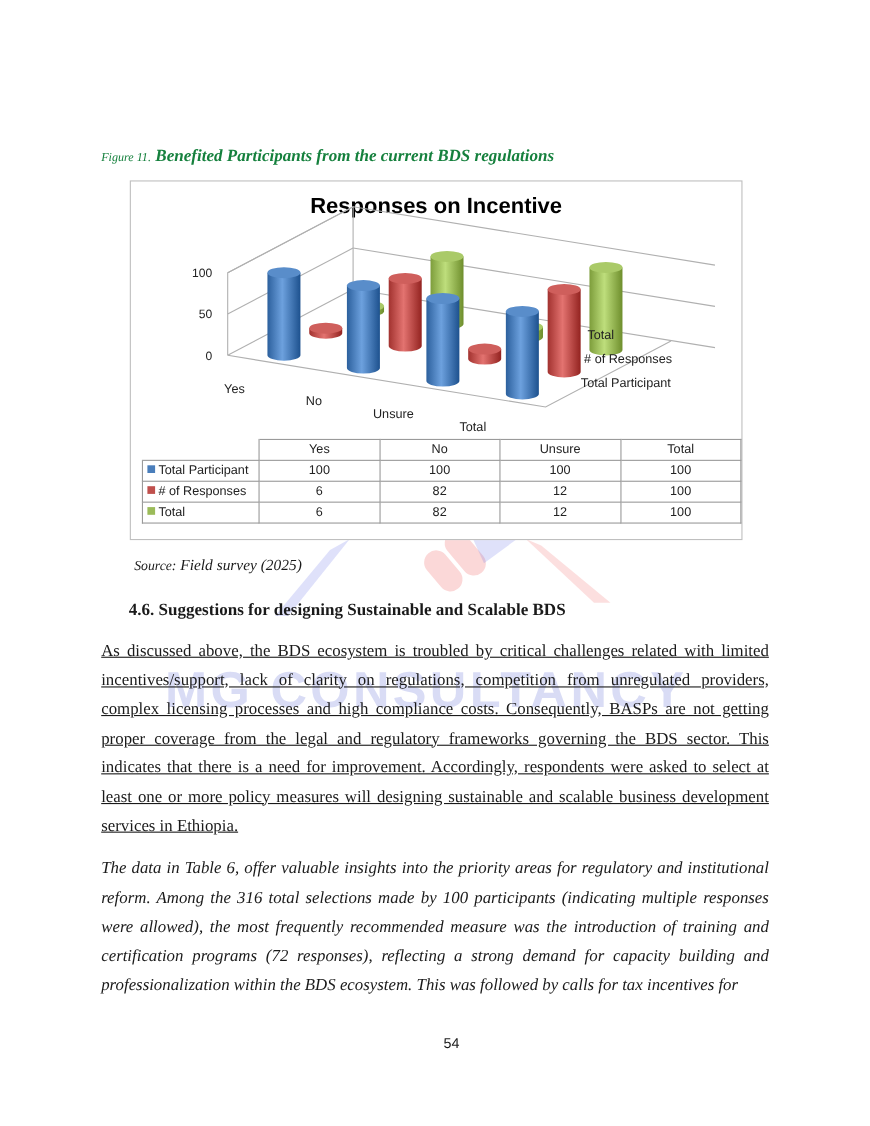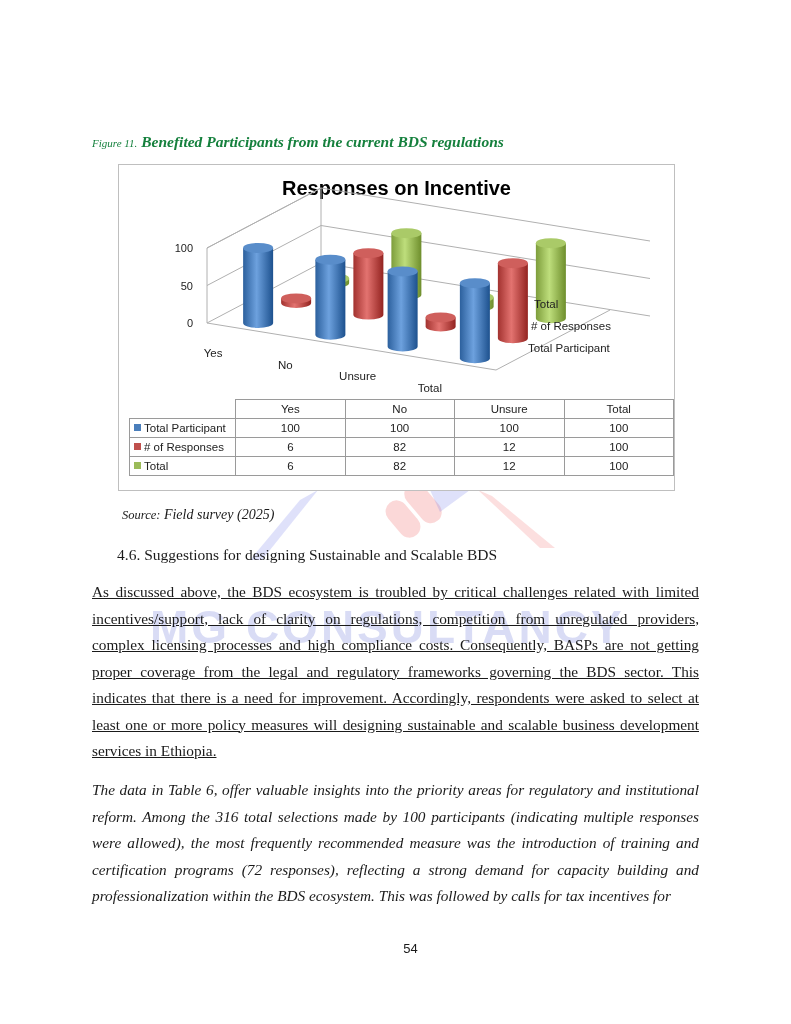--- a/index.html
+++ b/index.html
@@ -11,21 +11,21 @@
   .chart-title{position:absolute;left:0;right:0;top:12px;text-align:center;font-family:"Liberation Sans",sans-serif;font-weight:bold;font-size:20px;color:#000;}
   svg text{font-family:"Liberation Sans",sans-serif;}
   table.dt{position:absolute;left:10px;top:234px;border-collapse:collapse;font-family:"Liberation Sans",sans-serif;font-size:11.5px;color:#222;}
   table.dt td,table.dt th{border:1px solid #9a9a9a;height:18px;padding:0 4px;text-align:center;font-weight:normal;}
   table.dt th.corner{border-top:none;border-left:none;}
   table.dt td.rl{text-align:left;padding-left:4px;width:98px;}
   table.dt td.v,table.dt th.h{width:102px;}
   .sw{display:inline-block;width:7px;height:7px;margin-right:3px;vertical-align:middle;position:relative;top:-1px;}
   .source{position:absolute;left:92px;top:507px;font-size:14px;font-style:italic;margin-left:30px;}
   .source .s1{font-size:12.5px;}
-  .heading{position:absolute;left:117px;top:546px;font-weight:normal;font-size:15.5px;}
+  .heading{position:absolute;left:117px;top:546px;font-weight:bold;font-size:15.5px;}
   .para{position:absolute;left:92px;width:607px;font-size:15.3px;line-height:26.5px;text-align:justify;}
   .p1{top:579px;text-decoration:underline;}
   .p2{top:777px;font-style:italic;}
   .pageno{position:absolute;left:0;right:0;top:941px;text-align:center;font-family:"Liberation Sans",sans-serif;font-size:13px;margin-left:30px;}
   .wm{position:absolute;left:0;top:0;pointer-events:none;}
   .wm-text{position:absolute;left:150px;top:574px;font-family:"Liberation Sans",sans-serif;font-weight:bold;font-size:46px;letter-spacing:3px;color:rgba(120,130,220,0.28);white-space:nowrap;margin-top:26px;}
 </style>
 </head>
 <body>
 

